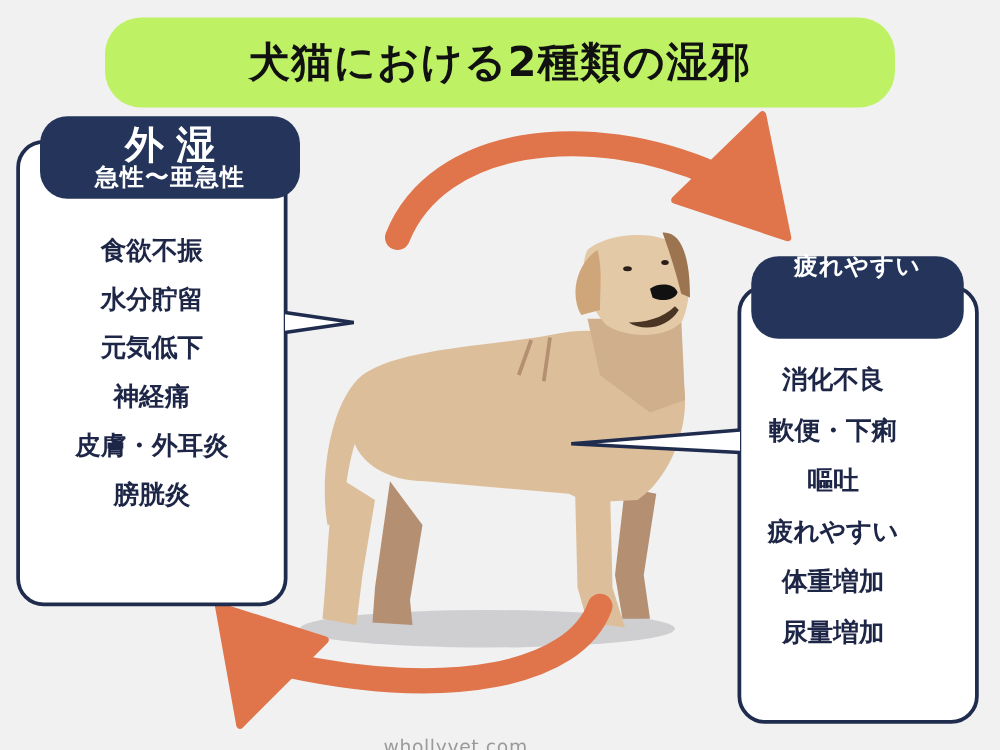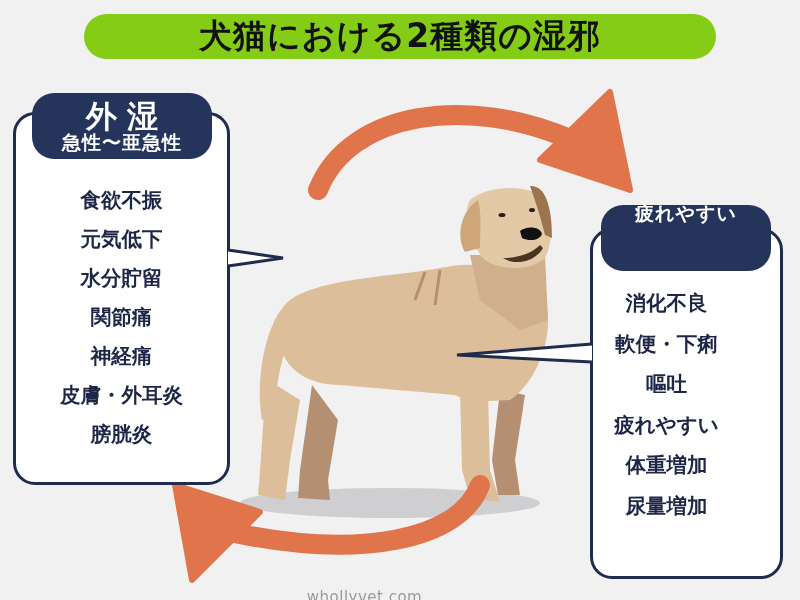--- a/index.html
+++ b/index.html
@@ -3,41 +3,41 @@
   <meta charset="utf-8">
   <style>
     html, body { margin: 0; padding: 0; }
     body {
       width: 800px; height: 600px; overflow: hidden;
       background: #f1f1f2;
       font-family: "DejaVu Sans", "Liberation Sans", sans-serif;
       position: relative;
     }
     .title-banner {
-      position: absolute; left: 84px; top: 14px; width: 632px; height: 45px;
-      background: #84cc16; border-radius: 29px;
+      position: absolute; left: 84px; top: 14px; width: 632px; height: 72px;
+      background: #bef264; border-radius: 29px;
       display: flex; align-items: center; justify-content: center;
     }
     .title-text {
       font-size: 33px; font-weight: bold; color: #111;
       letter-spacing: 1px;
     }
     .art { position: absolute; left: 0; top: 0; }
     .box {
       position: absolute; background: #fff;
       border: 3px solid #1f2c4d; border-radius: 22px;
       box-sizing: border-box;
     }
     .box-left { left: 13px; top: 112px; width: 217px; height: 373px; }
     .box-right { left: 590px; top: 228px; width: 193px; height: 351px; }
     .header-pill {
       position: absolute; background: #24345a; border-radius: 22px;
       color: #fff; text-align: center;
     }
-    .pill-left { left: 32px; top: 93px; width: 180px; height: 66px; }
+    .pill-left { left: 32px; top: 93px; width: 208px; height: 66px; }
     .pill-right { left: 601px; top: 205px; width: 170px; height: 66px; }
     .pill-title {
       font-size: 31px; font-weight: bold; letter-spacing: 10px;
       line-height: 36px; margin-top: 5px; padding-left: 10px;
     }
     .pill-sub { font-size: 19px; font-weight: bold; line-height: 16px; letter-spacing: 1px; }
     .list {
       position: absolute; list-style: none; margin: 0; padding: 0;
       text-align: center;
     }
@@ -108,23 +108,22 @@
 <svg class="art" width="800" height="600" viewBox="0 0 800 600">
   <polygon points="228,250 283,258 228,266" fill="#fff"></polygon>
   <polyline points="228,250 283,258 228,266" fill="none" stroke="#1f2c4d" stroke-width="3" stroke-linejoin="miter"></polyline>
 </svg>
 <div class="header-pill pill-left">
   <div class="pill-title">外湿</div>
   <div class="pill-sub">急性〜亜急性</div>
 </div>
 <ul class="list list-left">
   <li>食欲不振</li>
+  <li>水分貯留</li>
   <li>元気低下</li>
-  <li>水分貯留</li>
-  <li>関節痛</li>
   <li>神経痛</li>
   <li>皮膚・外耳炎</li>
   <li>膀胱炎</li>
 </ul>
 
 <div class="box box-right"></div>
 <svg class="art" width="800" height="600" viewBox="0 0 800 600">
   <polygon points="592,344 457,355 592,362" fill="#fff"></polygon>
   <polyline points="592,344 457,355 592,362" fill="none" stroke="#1f2c4d" stroke-width="3" stroke-linejoin="miter"></polyline>
 </svg>

